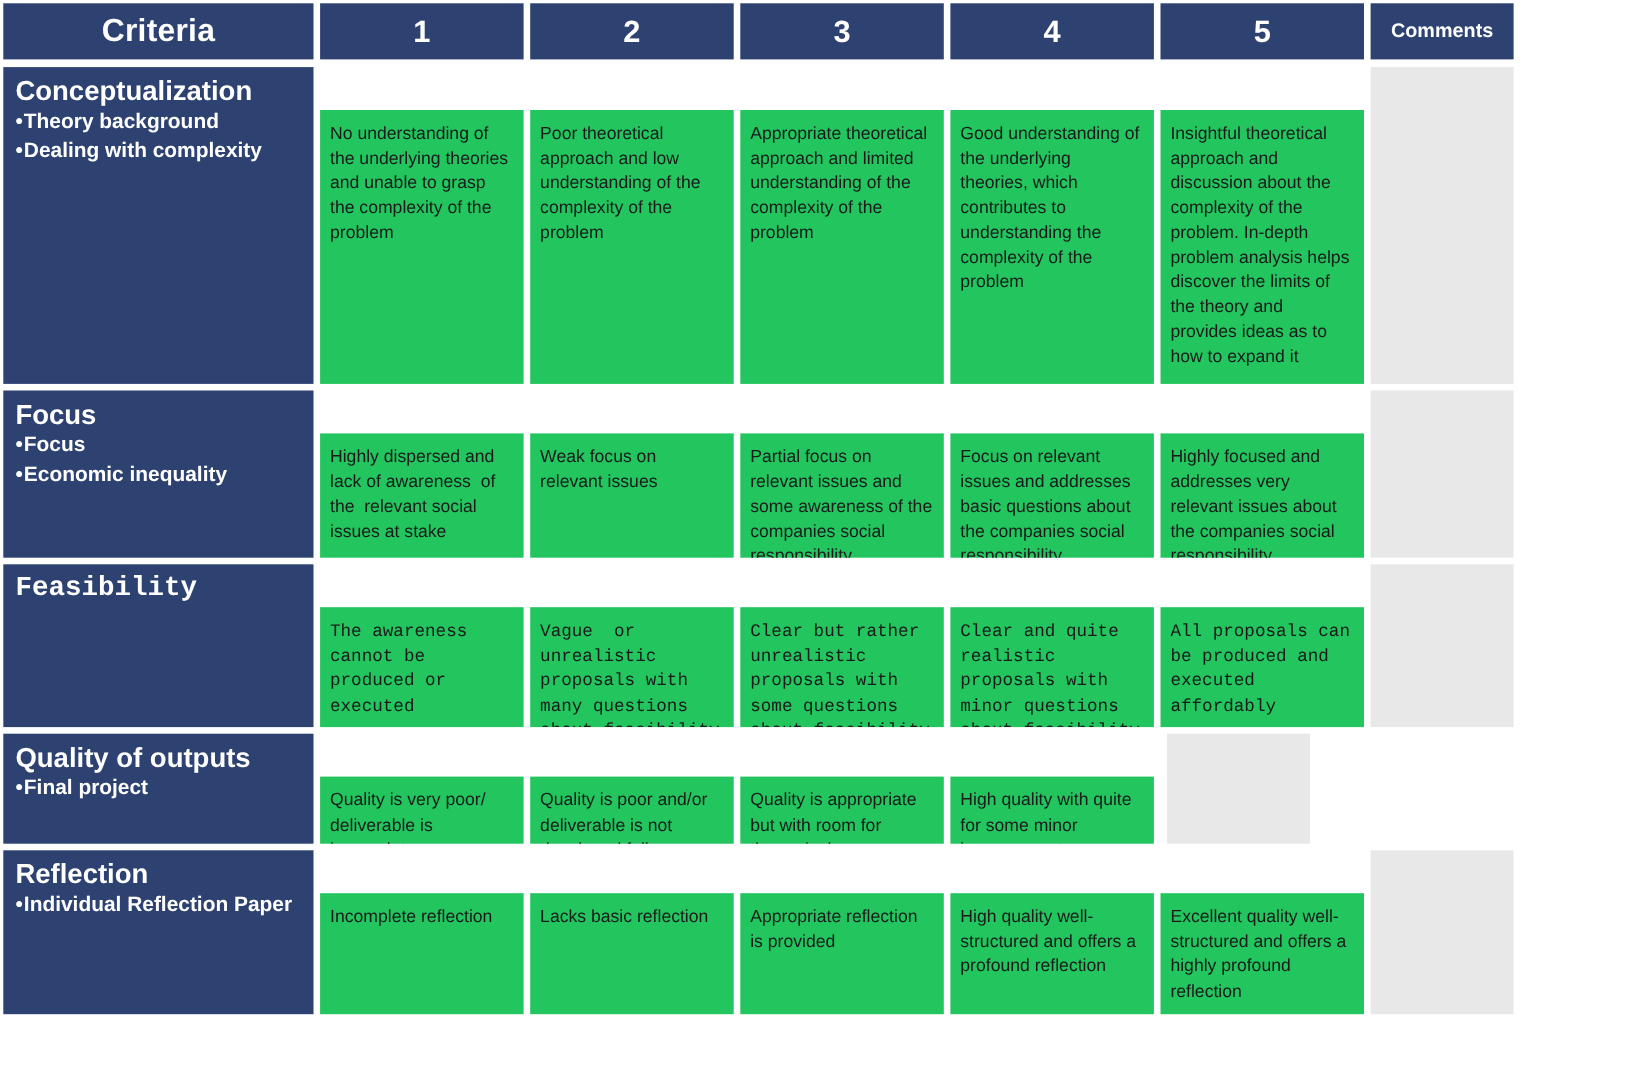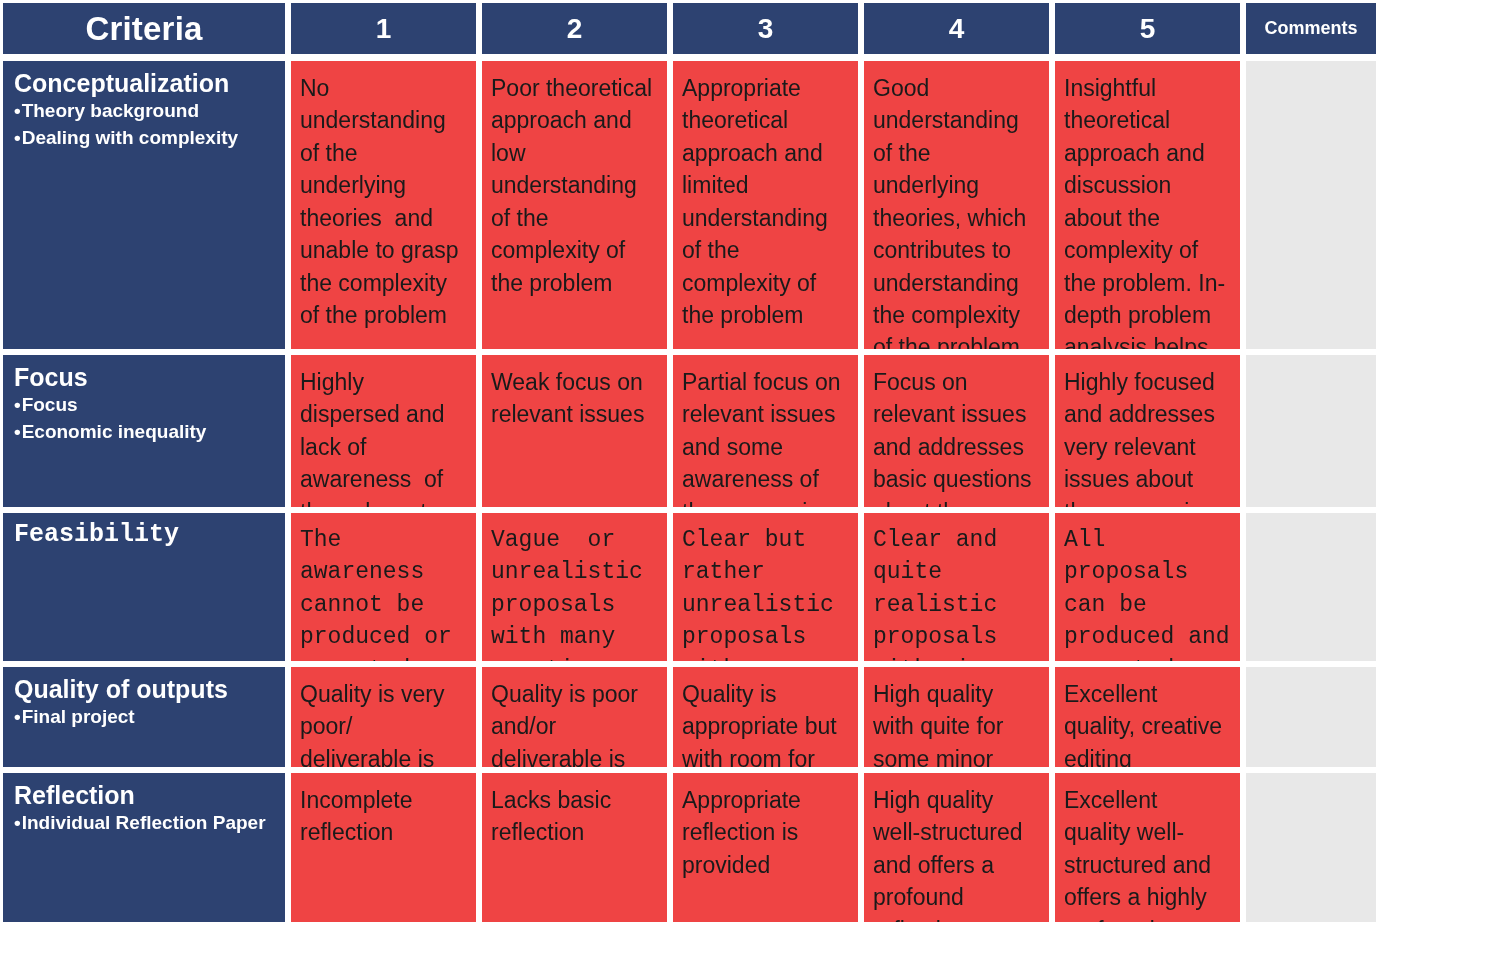--- a/index.html
+++ b/index.html
@@ -49,21 +49,21 @@
   
   .hcell {
     background: #2d4271;
     color: #ffffff;
     display: flex;
     align-items: center;
     justify-content: center;
     font-weight: bold;
     box-sizing: border-box;
   }
-  .hcell-criteria { font-size: 33px; letter-spacing: 0.2px; }
+  .hcell-criteria { font-size: 29px; letter-spacing: 0.2px; }
   .hcell-score    { font-size: 28px; }
   .hcell-comments { font-size: 18px; }
 
   
   .ccell {
     background: #2d4271;
     color: #ffffff;
     box-sizing: border-box;
     padding: 8px 10px 8px 11px;
     overflow: hidden;
@@ -89,28 +89,29 @@
     text-indent: 0;
   }
   .crit-bullets li::before {
     content: "\2022";
     display: inline;
     margin-right: 1px;
   }
 
   
   .dcell {
-    background: #ef4444;
+    background: #22c55e;
     color: #1a1a1a;
     box-sizing: border-box;
     padding: 11px 10px 8px 9px;
-    font-size: 23px;
+    font-size: 16px;
     line-height: 1.41;
     overflow: hidden;
     white-space: pre-wrap;
+    margin-top: 39px;
   }
 
   
   .ncell {
     background: #e8e8e8;
     box-sizing: border-box;
   }
 </style>
 </head>
 <body>
@@ -210,21 +211,20 @@
     </div>
     <div class="gap"></div>
     <div class="dcell col-score">Quality is very poor/ deliverable is incomplete</div>
     <div class="gap"></div>
     <div class="dcell col-score">Quality is poor and/or deliverable is not developed fully</div>
     <div class="gap"></div>
     <div class="dcell col-score">Quality is appropriate but with room for theoretical</div>
     <div class="gap"></div>
     <div class="dcell col-score">High quality with quite for some minor improvements</div>
     <div class="gap"></div>
-    <div class="dcell col-score">Excellent quality, creative editing</div>
     <div class="gap"></div>
     <div class="ncell col-comments"></div>
   </div>
 
   <div class="row body-row" style="height: 149px;">
     <div class="ccell col-criteria">
       <div class="crit-title">Reflection</div>
       <ul class="crit-bullets">
         <li>Individual Reflection Paper</li>
       </ul>

